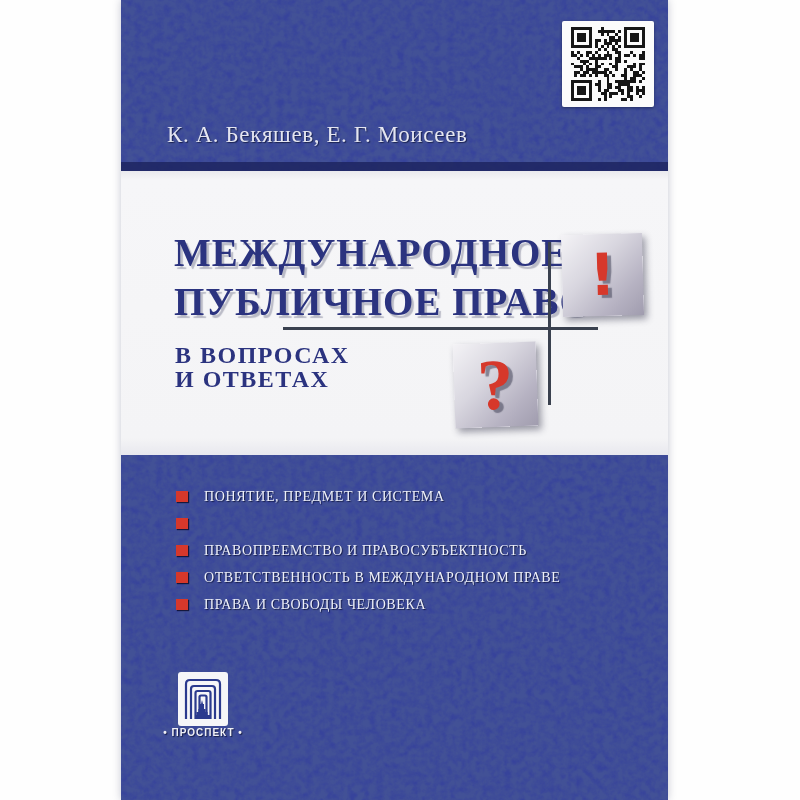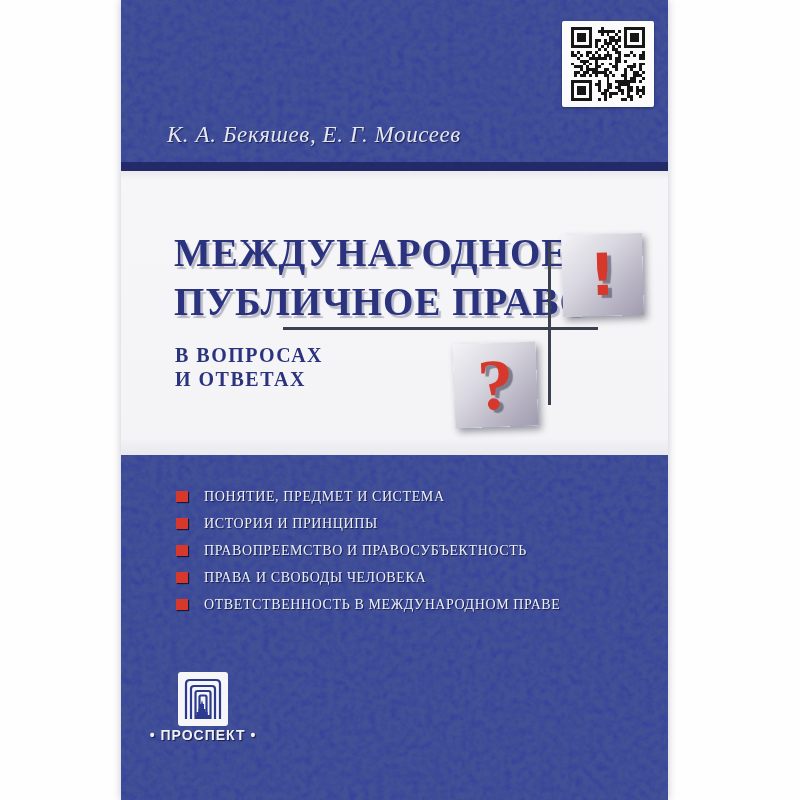--- a/index.html
+++ b/index.html
@@ -12,21 +12,21 @@
     position:absolute;left:121px;top:0;width:547px;height:800px;
     background:var(--cover-blue,#37439b);
     box-shadow:0 0 8px rgba(30,35,80,.25);
   }
   .texture{position:absolute;left:0;top:0;width:100%;height:100%;pointer-events:none;}
   
   .author{
     position:absolute;left:46px;top:121px;
     font-size:23px;line-height:27px;letter-spacing:.6px;
     color:#e4e5f0;text-shadow:1px 1px 1px rgba(10,15,50,.7);
-    white-space:nowrap;z-index:3;font-style:italic;
+    white-space:nowrap;z-index:3;
   }
   
   .band{
     position:absolute;left:0;top:171px;width:547px;height:284px;
     background:linear-gradient(180deg,#e9e9ee 0,#f6f6f8 9px,#f4f4f6 94%,#e8e8ee 100%);
     z-index:2;
   }
   .band::before{ 
     content:"";position:absolute;left:0;top:-9px;width:100%;height:9px;
     background:#1d2560;opacity:.85;
@@ -34,21 +34,21 @@
   .title{
     position:absolute;left:53px;top:40px;
     font-weight:bold;font-size:39px;line-height:49px;letter-spacing:1px;
     color:var(--title-navy,#2b337f);
     text-shadow:2.5px 2.5px 1px #b9bac6;
     white-space:nowrap;
     margin-top:17px;
   }
   .subtitle{
     position:absolute;left:54px;top:173px;
-    font-weight:bold;font-size:20px;line-height:23.5px;letter-spacing:1.5px;
+    font-weight:bold;font-size:24px;line-height:23.5px;letter-spacing:1.5px;
     color:var(--title-navy,#2b337f);
     white-space:nowrap;
   }
   .hline{position:absolute;left:162px;top:156px;width:315px;height:3px;background:#3a414f;}
   .vline{position:absolute;left:427px;top:71px;width:3px;height:163px;background:#3a414f;}
   .tile{
     position:absolute;
     background:linear-gradient(135deg,#f4f3f6 0%,#d8d6df 40%,#b6b2c2 75%,#a09cae 100%);
     box-shadow:3px 4px 7px rgba(40,40,65,.45);
     display:flex;align-items:center;justify-content:center;
@@ -86,21 +86,21 @@
   }
   .qr-pad svg{position:absolute;left:9px;top:6px;width:74px;height:74px;}
   
   .logo-box{
     position:absolute;left:57px;top:672px;width:50px;height:54px;
     background:#f6f6f8;border-radius:3px;z-index:3;
   }
   .logo-text{
     position:absolute;left:22px;top:727px;width:120px;text-align:center;z-index:3;
     font-family:"Liberation Sans",sans-serif;font-weight:bold;
-    font-size:14px;letter-spacing:1px;color:#f0f0f5;white-space:nowrap;
+    font-size:10px;letter-spacing:1px;color:#f0f0f5;white-space:nowrap;
     text-shadow:1px 1px 1px rgba(10,15,50,.8);
   }
 </style>
 </head>
 <body>
 
 <div class="cover">
 
   <svg class="texture">
     <filter id="grain" x="0" y="0" width="100%" height="100%">
@@ -350,33 +350,32 @@
     </div>
   </div>
 
   <ul class="topics">
     <li>
       <span class="bullet"></span>
       <span class="topic-label">ПОНЯТИЕ, ПРЕДМЕТ И СИСТЕМА</span>
     </li>
     <li>
       <span class="bullet"></span>
-      <span class="topic-label">ИСТОРИЯ И ПРИНЦИПЫ</span>
     </li>
     <li>
       <span class="bullet"></span>
       <span class="topic-label">ПРАВОПРЕЕМСТВО И ПРАВОСУБЪЕКТНОСТЬ</span>
     </li>
     <li>
       <span class="bullet"></span>
+      <span class="topic-label">ОТВЕТСТВЕННОСТЬ В МЕЖДУНАРОДНОМ ПРАВЕ</span>
+    </li>
+    <li>
+      <span class="bullet"></span>
       <span class="topic-label">ПРАВА И СВОБОДЫ ЧЕЛОВЕКА</span>
-    </li>
-    <li>
-      <span class="bullet"></span>
-      <span class="topic-label">ОТВЕТСТВЕННОСТЬ В МЕЖДУНАРОДНОМ ПРАВЕ</span>
     </li>
   </ul>
 
   <div class="logo-box">
     <svg viewBox="0 0 50 54" width="50" height="54">
       <g stroke="#2b3a8e" stroke-width="2.2" fill="none">
         <path d="M8 47 V12 Q8 8 12 8 H38 Q42 8 42 12 V47"></path>
         <path d="M13 47 V17 Q13 14 16 14 H34 Q37 14 37 17 V47"></path>
         <path d="M17.5 47 V21 Q17.5 19 19.5 19 H30.5 Q32.5 19 32.5 21 V47"></path>
         <path d="M21.5 47 V25 Q21.5 23.5 23 23.5 H27 Q28.5 23.5 28.5 25 V47"></path>

